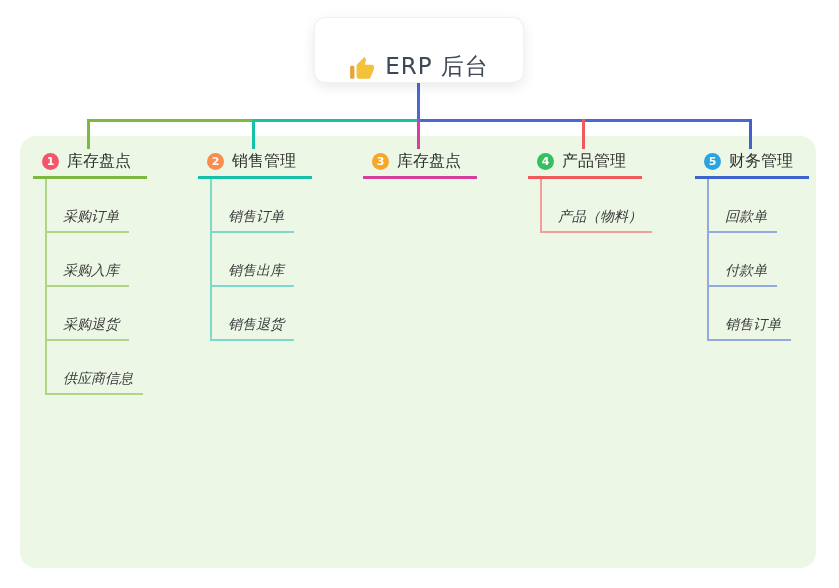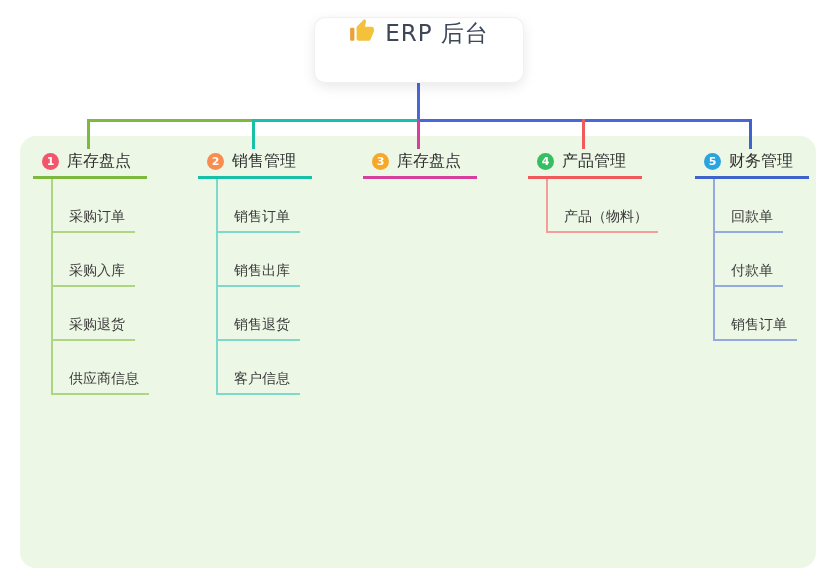--- a/index.html
+++ b/index.html
@@ -9,38 +9,38 @@
     font-family:"DejaVu Sans","Liberation Sans",sans-serif;
   }
   .panel {
     position:absolute; left:20px; top:136px; width:796px; height:432px;
     border-radius:16px; z-index:0;
   }
   .root-node {
     position:absolute; left:315px; top:18px; width:208px; height:64px;
     background:#ffffff; border-radius:10px; z-index:3;
     box-shadow:0 0 0 1px #f1f1f1, 0 4px 14px rgba(0,0,0,0.10);
-    display:flex; align-items:flex-start; justify-content:center; gap:10px;
+    display:flex; align-items:flex-end; justify-content:center; gap:10px;
     font-size:23px; color:#3d4757; letter-spacing:1px;
   }
   .root-node .icon { display:flex; align-items:center; }
   .cline { position:absolute; z-index:1; }
   .branch { position:absolute; top:147px; z-index:2; }
   .branch-header {
     width:114px; height:32px; box-sizing:border-box;
     border-bottom:3px solid var(--line);
     display:flex; align-items:center; gap:8px; padding-left:9px;
     font-size:16px; color:#303030; white-space:nowrap;
   }
   .num-circle {
     width:17px; height:17px; min-width:17px; border-radius:50%;
     background:var(--circle); color:#ffffff;
     font-size:11px; font-weight:bold; line-height:17px; text-align:center;
   }
-  .branch-items { margin-left:18px; border-left:2px solid var(--light); width:max-content; }
+  .branch-items { margin-left:12px; border-left:2px solid var(--light); width:max-content;font-style:italic; }
   .item { height:54px; position:relative; width:max-content; min-width:90px; }
   .item-label {
     position:absolute; left:0; bottom:0;
     padding:0 10px 5px 16px; border-bottom:2px solid var(--light);
     font-size:14px; color:#3a3a3a; white-space:nowrap;
   }
 </style>
 </head>
 <body>
 
@@ -97,23 +97,20 @@
     <div class="branch-items">
           <div class="item">
     <span class="item-label">销售订单</span>
   </div>
           <div class="item">
     <span class="item-label">销售出库</span>
   </div>
           <div class="item">
     <span class="item-label">销售退货</span>
   </div>
-          <div class="item">
-    <span class="item-label">客户信息</span>
-  </div>
         </div>
   </div>
       <div class="branch" style="left: 363px; --line: #d63f9d; --light: #f285c5; --circle: #f7a72a;">
     <div class="branch-header">
       <span class="num-circle">3</span>
       <span class="branch-label">库存盘点</span>
     </div>
   </div>
       <div class="branch" style="left: 528px; --line: #f05a5a; --light: #f59d99; --circle: #33bf62;">
     <div class="branch-header">

